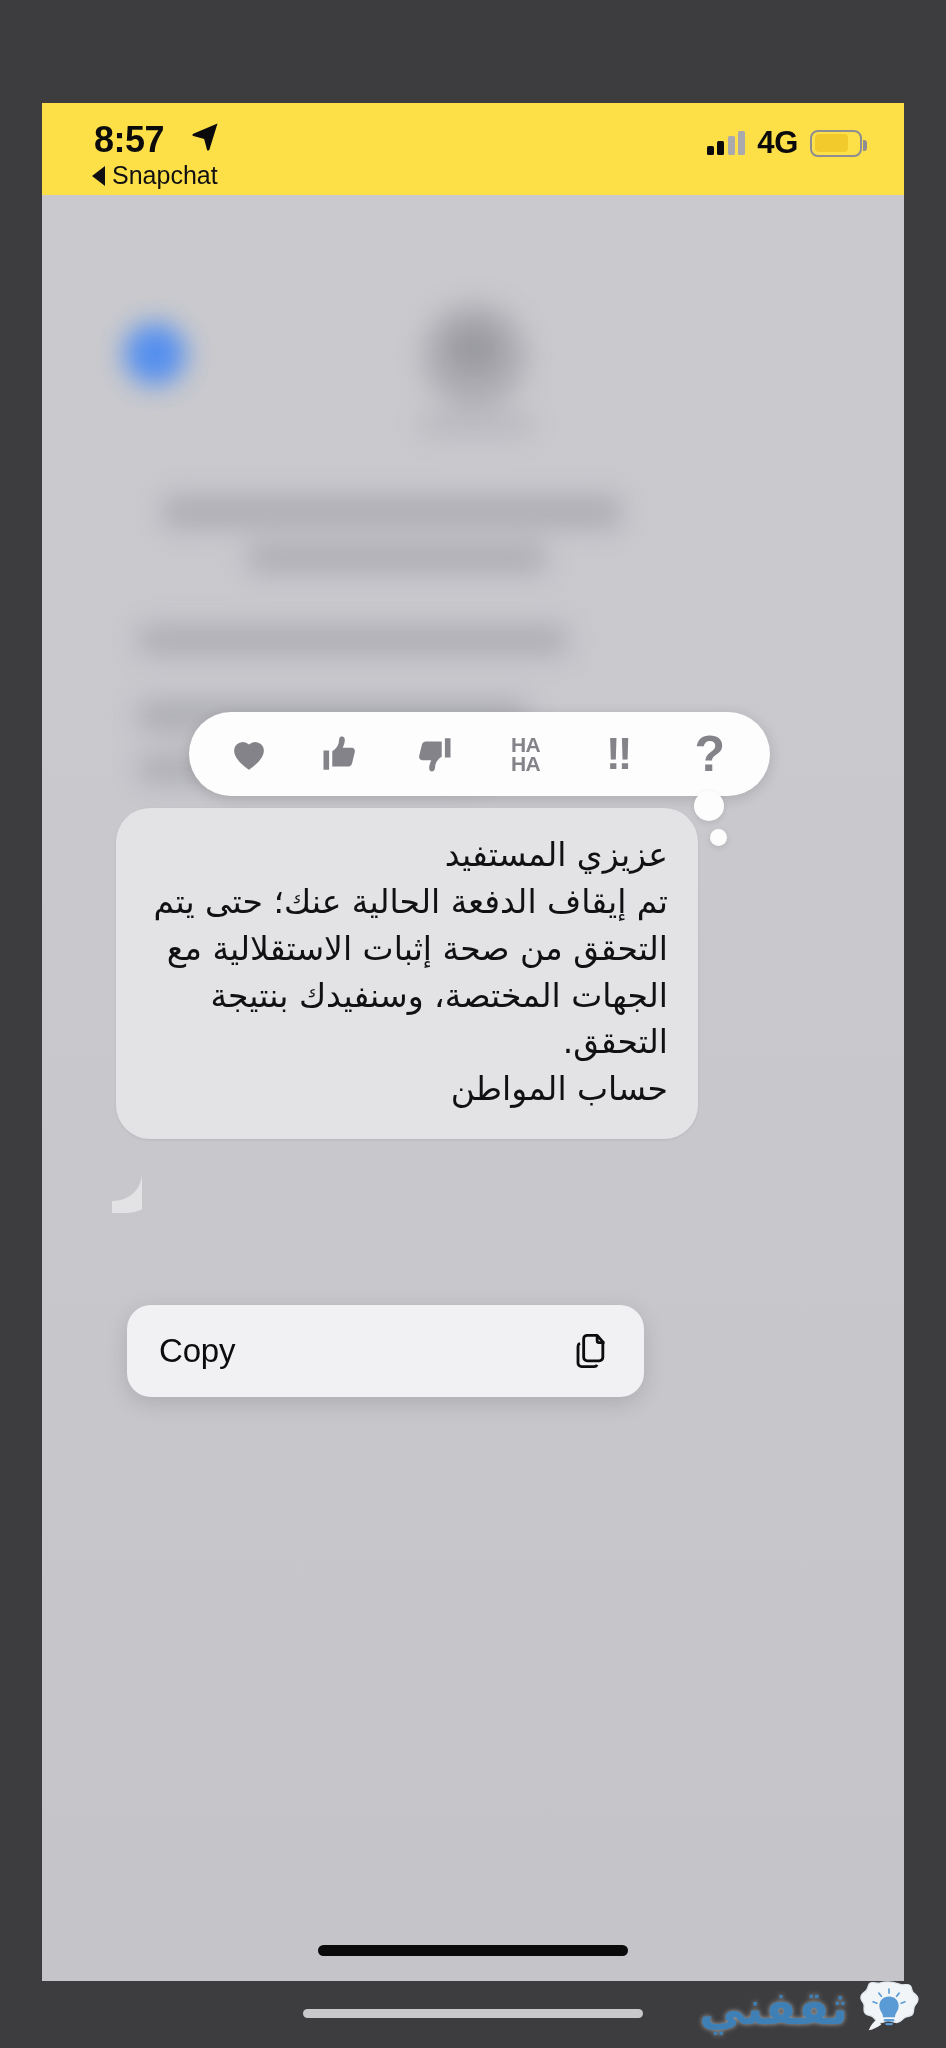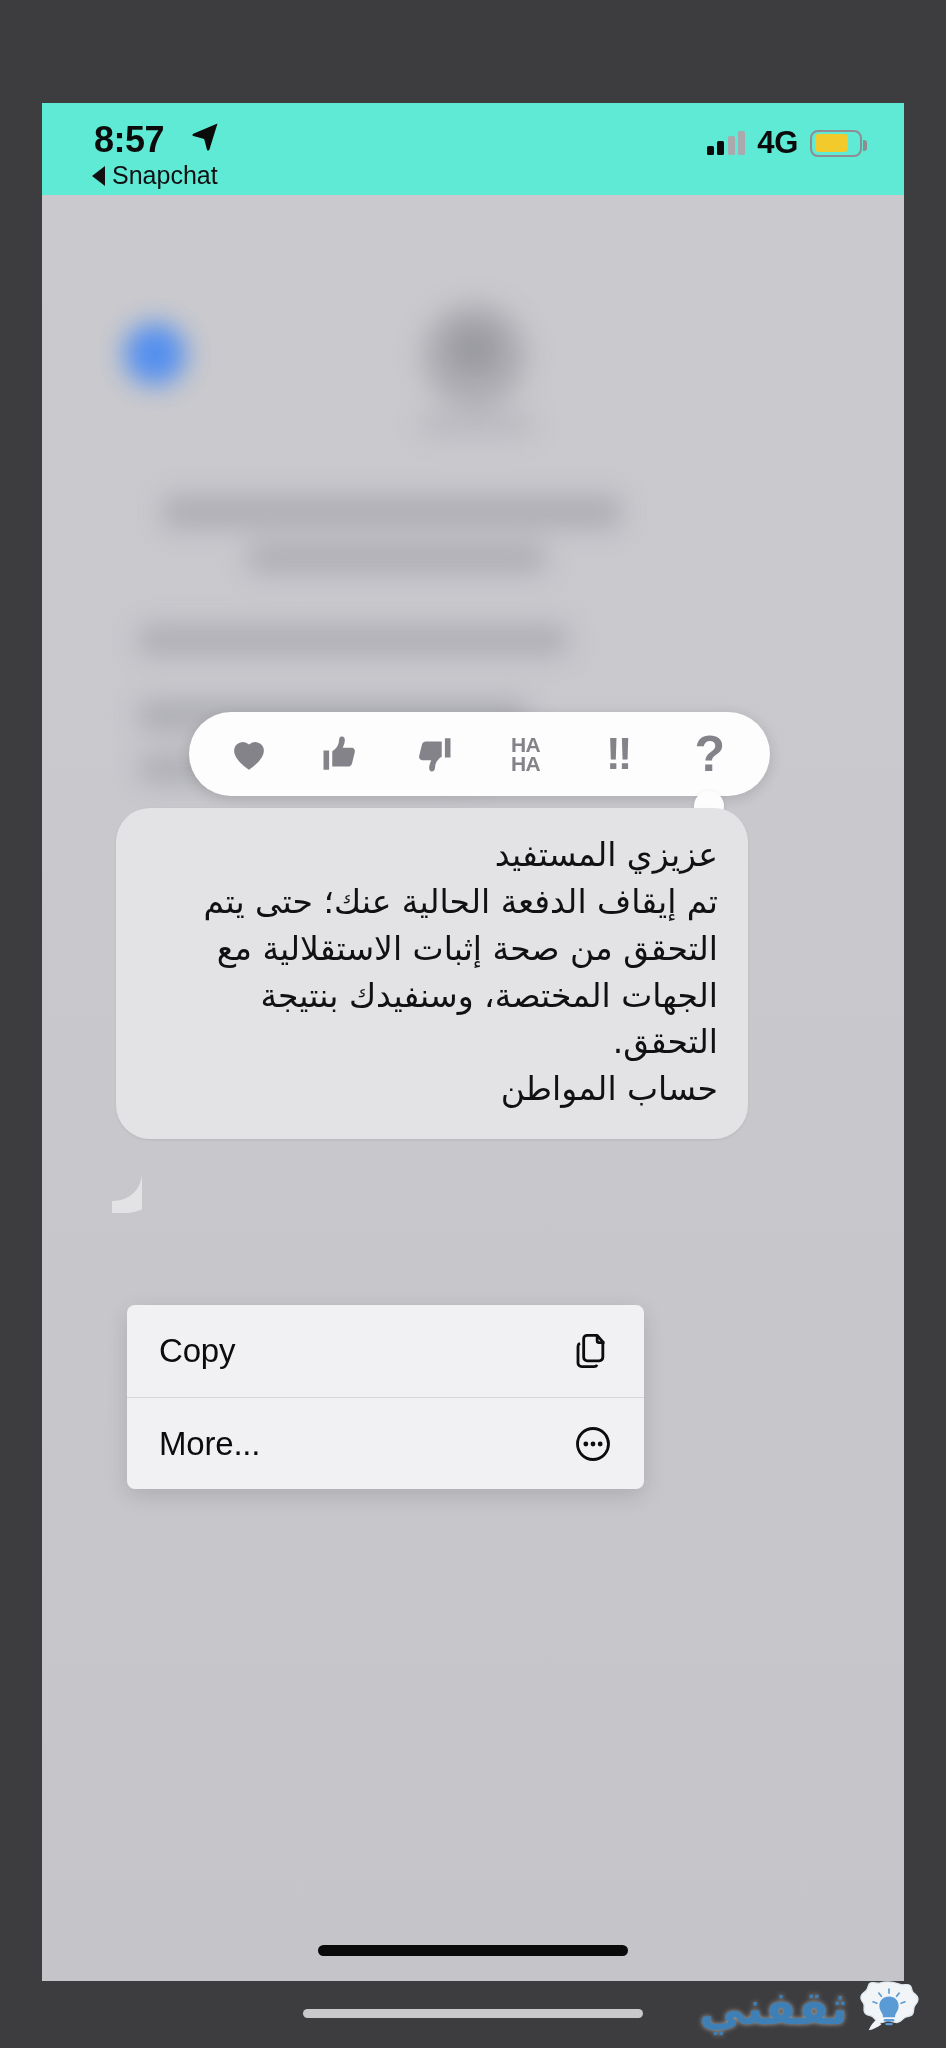--- a/index.html
+++ b/index.html
@@ -19,21 +19,21 @@
     background: #3d3d3f;
   }
 
   
   #phone {
     position: absolute;
     left: 42px;
     top: 103px;
     width: 862px;
     height: 1878px;
-    background: #5eead4;
+    background: #fde047;
     overflow: hidden;
   }
 
   
   #statusbar {
     position: absolute;
     left: 0; top: 0;
     width: 862px; height: 92px;
   }
   .sb-time {
@@ -203,21 +203,21 @@
     background: #fdfdfd;
     box-shadow: 0 2px 6px rgba(0,0,0,.10);
   }
   .rtail1 { left: 652px; top: 688px; width: 30px; height: 30px; }
   .rtail2 { left: 668px; top: 726px; width: 17px; height: 17px; }
 
   
   #bubble {
     position: absolute;
     left: 74px; top: 705px;
-    width: 632px;
+    width: 582px;
     background: #e3e3e6;
     border-radius: 34px;
     padding: 24px 30px 26px 30px;
     box-shadow: 0 1px 3px rgba(0,0,0,.08);
   }
   #bubble-text {
     direction: rtl;
     text-align: right;
     unicode-bidi: plaintext;
     font-family: "DejaVu Sans", "Liberation Sans", sans-serif;
@@ -241,21 +241,21 @@
     border-bottom-right-radius: 28px;
     box-shadow: 14px 12px 0 0 #e3e3e6;
   }
 
   
   #ctxmenu {
     position: absolute;
     left: 85px; top: 1202px;
     width: 517px;
     background: #f1f1f3;
-    border-radius: 8px;
+    border-radius: 24px;
     overflow: hidden;
     box-shadow: 0 6px 22px rgba(0,0,0,.13);
   }
   .ctx-row {
     position: relative;
     height: 92px;
     display: flex;
     align-items: center;
     justify-content: space-between;
     padding: 0 28px 0 32px;
@@ -421,31 +421,20 @@
         <div class="ctx-icon">
           <svg viewBox="0 0 24 24" width="40" height="40" fill="none" stroke="currentColor" stroke-width="1.7" stroke-linejoin="round">
             <path d="M14.5 2.6h-6A2.1 2.1 0 0 0 6.4 4.7v11.1a2.1 2.1 0 0 0 2.1 2.1h7.3a2.1 2.1 0 0 0 2.1-2.1V6.5z"></path>
             <path d="M14.5 2.6v3.3c0 .6.5 1.1 1.1 1.1h3.3"></path>
             <path d="M4.2 7.4A2.1 2.1 0 0 0 3 9.3v9.9a2.2 2.2 0 0 0 2.2 2.2h7.4c.8 0 1.5-.4 1.9-1.1"></path>
           </svg>
         </div>
       </div>
 
 
-      <div class="ctx-row">
-        <div class="ctx-label">More...</div>
-        <div class="ctx-icon">
-          <svg viewBox="0 0 24 24" width="40" height="40">
-            <circle cx="12" cy="12" r="9.3" fill="none" stroke="currentColor" stroke-width="1.7"></circle>
-            <circle cx="7.7" cy="12" r="1.45" fill="currentColor"></circle>
-            <circle cx="12" cy="12" r="1.45" fill="currentColor"></circle>
-            <circle cx="16.3" cy="12" r="1.45" fill="currentColor"></circle>
-          </svg>
-        </div>
-      </div>
 
     </div>
 
     <div id="home-inner"></div>
   </div>
 
   <div id="home-outer"></div>
 
   <div id="watermark">
     <div id="wm-text">ثقفني</div>

